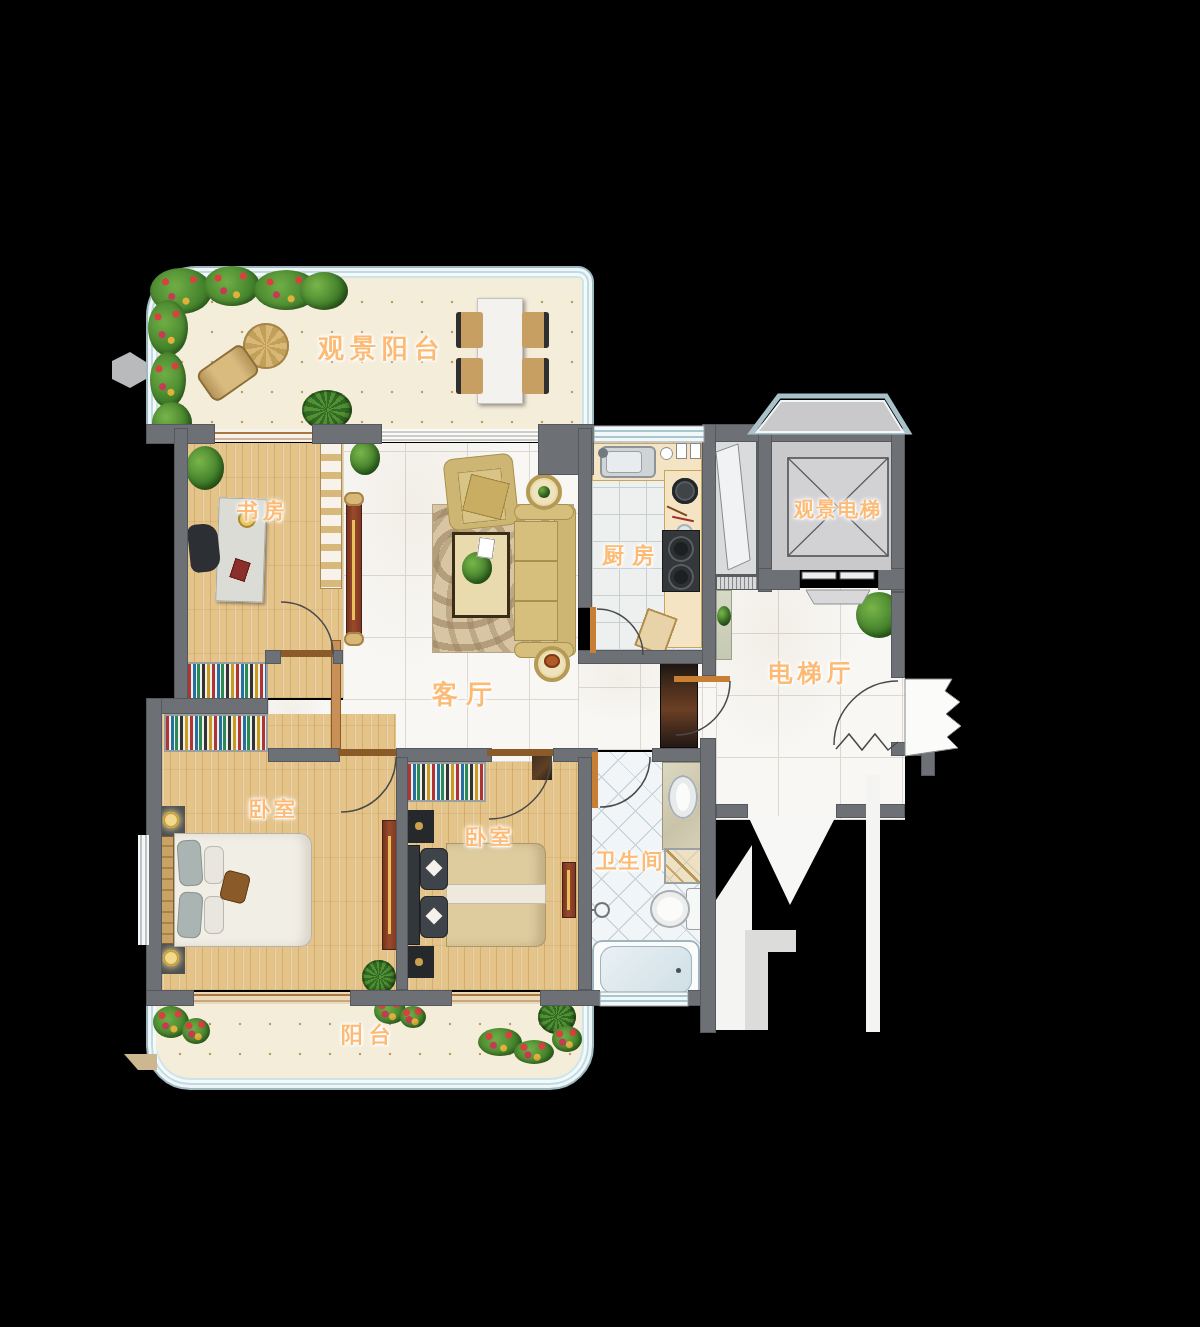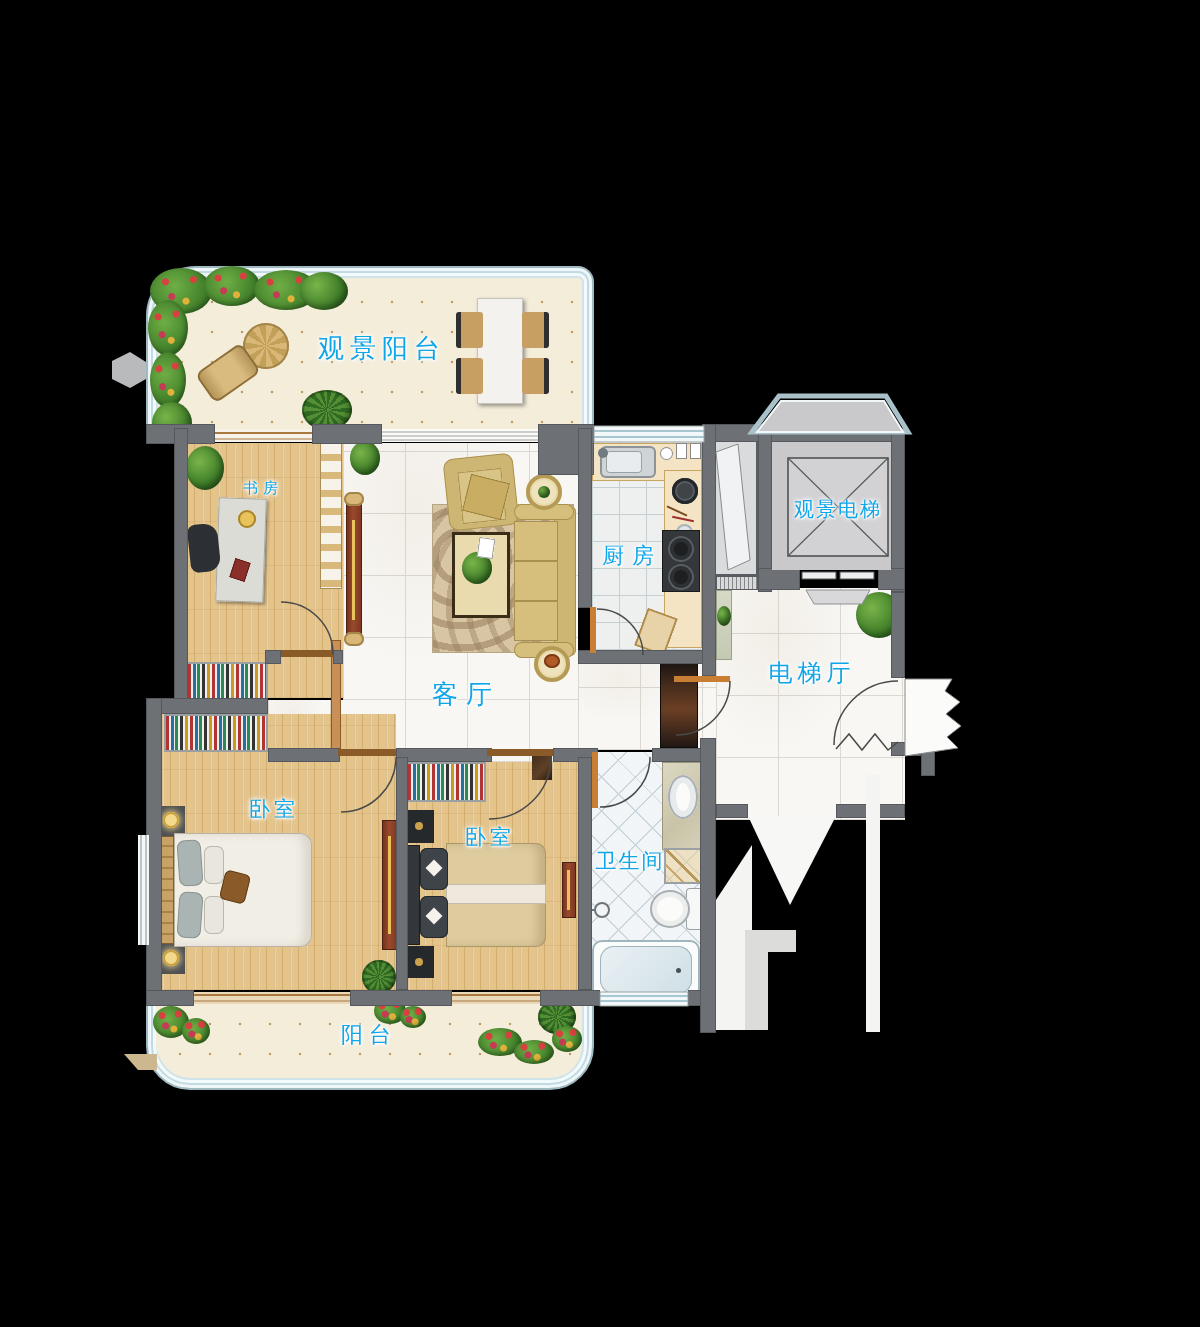--- a/index.html
+++ b/index.html
@@ -43,21 +43,21 @@
       box-shadow:inset -2px -2px 5px rgba(0,0,0,.35);}
   .palm{border-radius:50%;background:
       repeating-conic-gradient(#2f6b22 0 14deg,#548f35 14deg 28deg);
       box-shadow:inset 0 0 0 2px rgba(20,50,12,.4), inset -2px -2px 6px rgba(0,0,0,.4);}
   .rug{background-color:#d8c5a4;background-image:
       repeating-radial-gradient(circle at 20% 35%,rgba(150,125,90,.55) 0 7px,transparent 7px 22px),
       repeating-radial-gradient(circle at 85% 70%,rgba(150,125,90,.4) 0 6px,transparent 6px 20px);
       box-shadow:0 0 0 1px #b6a584;}
   .tan{background:#d6bf7d;box-shadow:inset 0 0 0 1px #a8904e;}
   .dark{background:#2c2f33;}
-  .room-label{position:absolute;font-weight:normal;color:#0ea5e9;white-space:nowrap;
+  .room-label{position:absolute;font-weight:bold;color:#fdba74;white-space:nowrap;
       transform:translate(-50%,-50%);
       text-shadow:0 0 3px #fff,0 0 4px #fff,0 0 6px #fff,1px 1px 2px #fff;}
   svg.overlay{position:absolute;left:0;top:0;pointer-events:none;}
 </style>
 </head>
 <body>
 
 <div class="plan">
 
   <div class="abs rim" style="left:146px;top:266px;width:444px;height:172px;border-radius:50px 16px 0 0;"></div>
@@ -339,21 +339,21 @@
       <rect x="674" y="676" width="56" height="6" fill="#c87f33"></rect>
       <path d="M730,681 A54,54 0 0 1 676,735" fill="none" stroke="#4a4a4a" stroke-width="1.5"></path>
     </g>
     <g>
       <path d="M898,681 A64,64 0 0 0 834,745" fill="none" stroke="#4a4a4a" stroke-width="1.5"></path>
       <polyline points="836,749 849,734 862,750 875,734 888,750 898,742" fill="none" stroke="#4a4a4a" stroke-width="1.5"></polyline>
     </g>
   </svg>
 
   <div class="room-label" style="left:382px;top:348px;font-size:26px;letter-spacing:6px;">观景阳台</div>
-  <div class="room-label" style="left:263px;top:488px;font-size:15px;letter-spacing:5px;">书房</div>
+  <div class="room-label" style="left:263px;top:511px;font-size:21px;letter-spacing:5px;">书房</div>
   <div class="room-label" style="left:466px;top:694px;font-size:26px;letter-spacing:8px;">客厅</div>
   <div class="room-label" style="left:632px;top:556px;font-size:22px;letter-spacing:8px;">厨房</div>
   <div class="room-label" style="left:838px;top:509px;font-size:20px;letter-spacing:2px;">观景电梯</div>
   <div class="room-label" style="left:812px;top:673px;font-size:24px;letter-spacing:5px;">电梯厅</div>
   <div class="room-label" style="left:274px;top:809px;font-size:21px;letter-spacing:4px;">卧室</div>
   <div class="room-label" style="left:490px;top:837px;font-size:21px;letter-spacing:4px;">卧室</div>
   <div class="room-label" style="left:630px;top:861px;font-size:21px;letter-spacing:2px;">卫生间</div>
   <div class="room-label" style="left:369px;top:1035px;font-size:22px;letter-spacing:6px;">阳台</div>
 </div>
 

